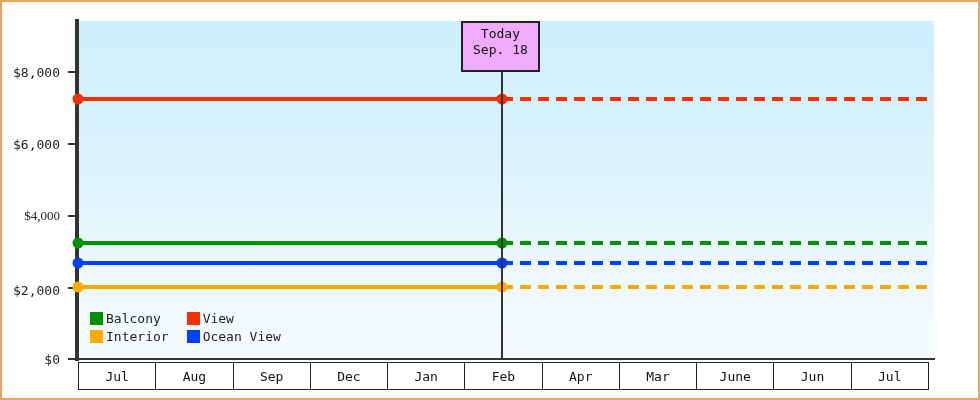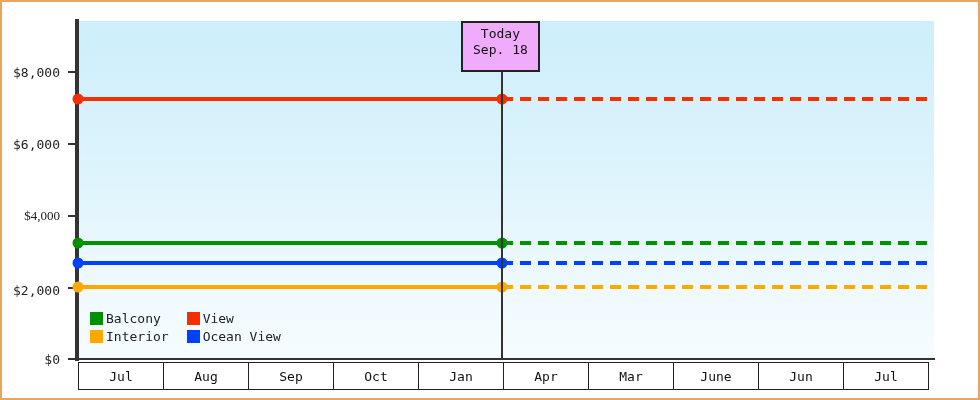--- a/index.html
+++ b/index.html
@@ -224,22 +224,23 @@
       <div class="legend-item">
         <span class="legend-swatch" style="background: rgb(0, 64, 255);"></span>
         <span class="legend-label">Ocean View</span>
       </div>
     </div>
 
   <div id="months">
       <div class="month-cell">Jul</div>
       <div class="month-cell">Aug</div>
       <div class="month-cell">Sep</div>
-      <div class="month-cell">Oct</div>
+      <div class="month-cell">Dec</div>
       <div class="month-cell">Jan</div>
+      <div class="month-cell">Feb</div>
       <div class="month-cell">Apr</div>
       <div class="month-cell">Mar</div>
       <div class="month-cell">June</div>
       <div class="month-cell">Jun</div>
       <div class="month-cell">Jul</div>
     </div>
 
 </div>
 
 </body></html>

